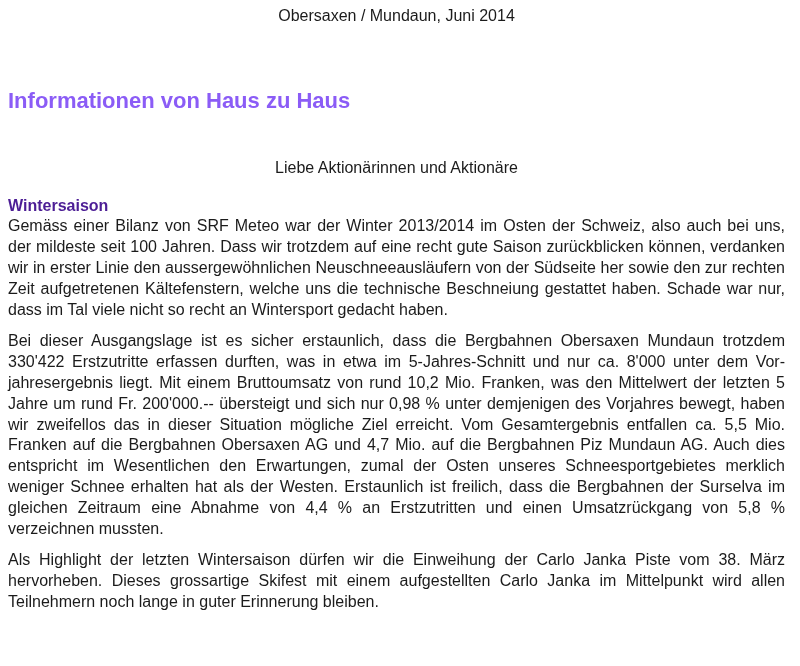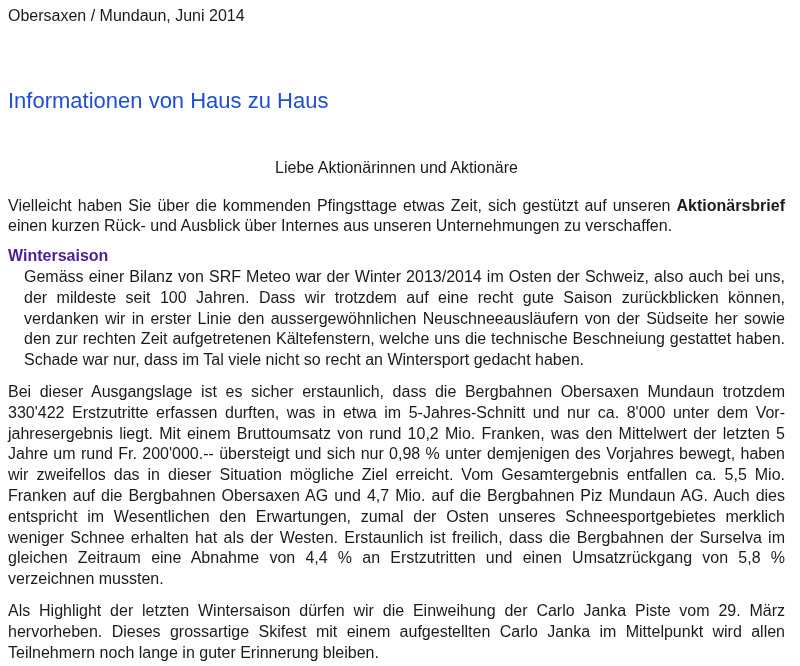--- a/index.html
+++ b/index.html
@@ -15,28 +15,28 @@
     padding: 6px 15px 0 8px;
     overflow: hidden;
     background: #ffffff;
     color: #1b1b1b;
     font-family: "Liberation Sans", "DejaVu Sans", sans-serif;
     font-size: 16px;
     line-height: 20.8px;
   }
   .dateline {
     margin: 0 0 61px 0;
-    text-align: left;
+    text-align: center;
   }
   .title {
     font-size: 22px;
     line-height: 26px;
-    font-weight: 400;
+    font-weight: 700;
     margin: 14px 0 44px 0;
-    color: #1d4ed8;
+    color: #8b5cf6;
   }
   .salutation {
     margin: 0 0 17px 0;
     text-align: center;
   }
   .intro {
     margin: 0 0 9px 0;
     text-align: justify;
   }
   .intro strong {
@@ -48,39 +48,37 @@
     font-weight: 700;
     margin: 0;
     color: #4c1d95;
   }
   section p.para {
     margin: 11px 0 0 0;
     text-align: justify;
   }
   section p.para:first-of-type {
     margin-top: 0;
-    margin-left: 16px;
   }
 </style>
 </head>
 <body>
 
 <div class="page">
 
   <p class="dateline">Obersaxen / Mundaun, Juni 2014</p>
 
   <h1 class="title">Informationen von Haus zu Haus</h1>
 
   <p class="salutation">Liebe Aktionärinnen und Aktionäre</p>
 
-  <p class="intro"><span>Vielleicht haben Sie über die kommenden Pfingsttage etwas Zeit, sich gestützt auf unseren </span><strong>Aktionärs­brief</strong><span> einen kurzen Rück- und Ausblick über Internes aus unseren Unternehmungen zu verschaffen.</span></p>
 
   <section>
     <h2 class="heading">Wintersaison</h2>
 
     <p class="para">Gemäss einer Bilanz von SRF Meteo war der Winter 2013/2014 im Osten der Schweiz, also auch bei uns, der mildeste seit 100 Jahren. Dass wir trotzdem auf eine recht gute Saison zurückblicken können, verdanken wir in erster Linie den aussergewöhnlichen Neuschneeausläufern von der Südseite her sowie den zur rechten Zeit aufgetretenen Kältefenstern, welche uns die technische Beschneiung gestattet ha­ben. Schade war nur, dass im Tal viele nicht so recht an Wintersport gedacht haben.</p>
 
     <p class="para">Bei dieser Ausgangslage ist es sicher erstaunlich, dass die Bergbahnen Obersaxen Mundaun trotzdem 330'422 Erstzutritte erfassen durften, was in etwa im 5-Jahres-Schnitt und nur ca. 8'000 unter dem Vor­jahresergebnis liegt. Mit einem Bruttoumsatz von rund 10,2 Mio. Franken, was den Mittelwert der letzten 5 Jahre um rund Fr. 200'000.-- übersteigt und sich nur 0,98 % unter demjenigen des Vorjahres bewegt, haben wir zweifellos das in dieser Situation mögliche Ziel erreicht. Vom Gesamtergebnis entfallen ca. 5,5 Mio. Franken auf die Bergbahnen Obersaxen AG und 4,7 Mio. auf die Bergbahnen Piz Mundaun AG. Auch dies entspricht im Wesentlichen den Erwartungen, zumal der Osten unseres Schneesportgebietes merklich weniger Schnee erhalten hat als der Westen. Erstaunlich ist freilich, dass die Bergbahnen der Surselva im gleichen Zeitraum eine Abnahme von 4,4 % an Erstzutritten und einen Umsatzrückgang von 5,8 % verzeichnen mussten.</p>
 
-    <p class="para">Als Highlight der letzten Wintersaison dürfen wir die Einweihung der Carlo Janka Piste vom 29. März hervorheben. Dieses grossartige Skifest mit einem aufgestellten Carlo Janka im Mittelpunkt wird allen Teilnehmern noch lange in guter Erinnerung bleiben.</p>
+    <p class="para">Als Highlight der letzten Wintersaison dürfen wir die Einweihung der Carlo Janka Piste vom 38. März hervorheben. Dieses grossartige Skifest mit einem aufgestellten Carlo Janka im Mittelpunkt wird allen Teilnehmern noch lange in guter Erinnerung bleiben.</p>
   </section>
 
 </div>
 
 </body></html>

